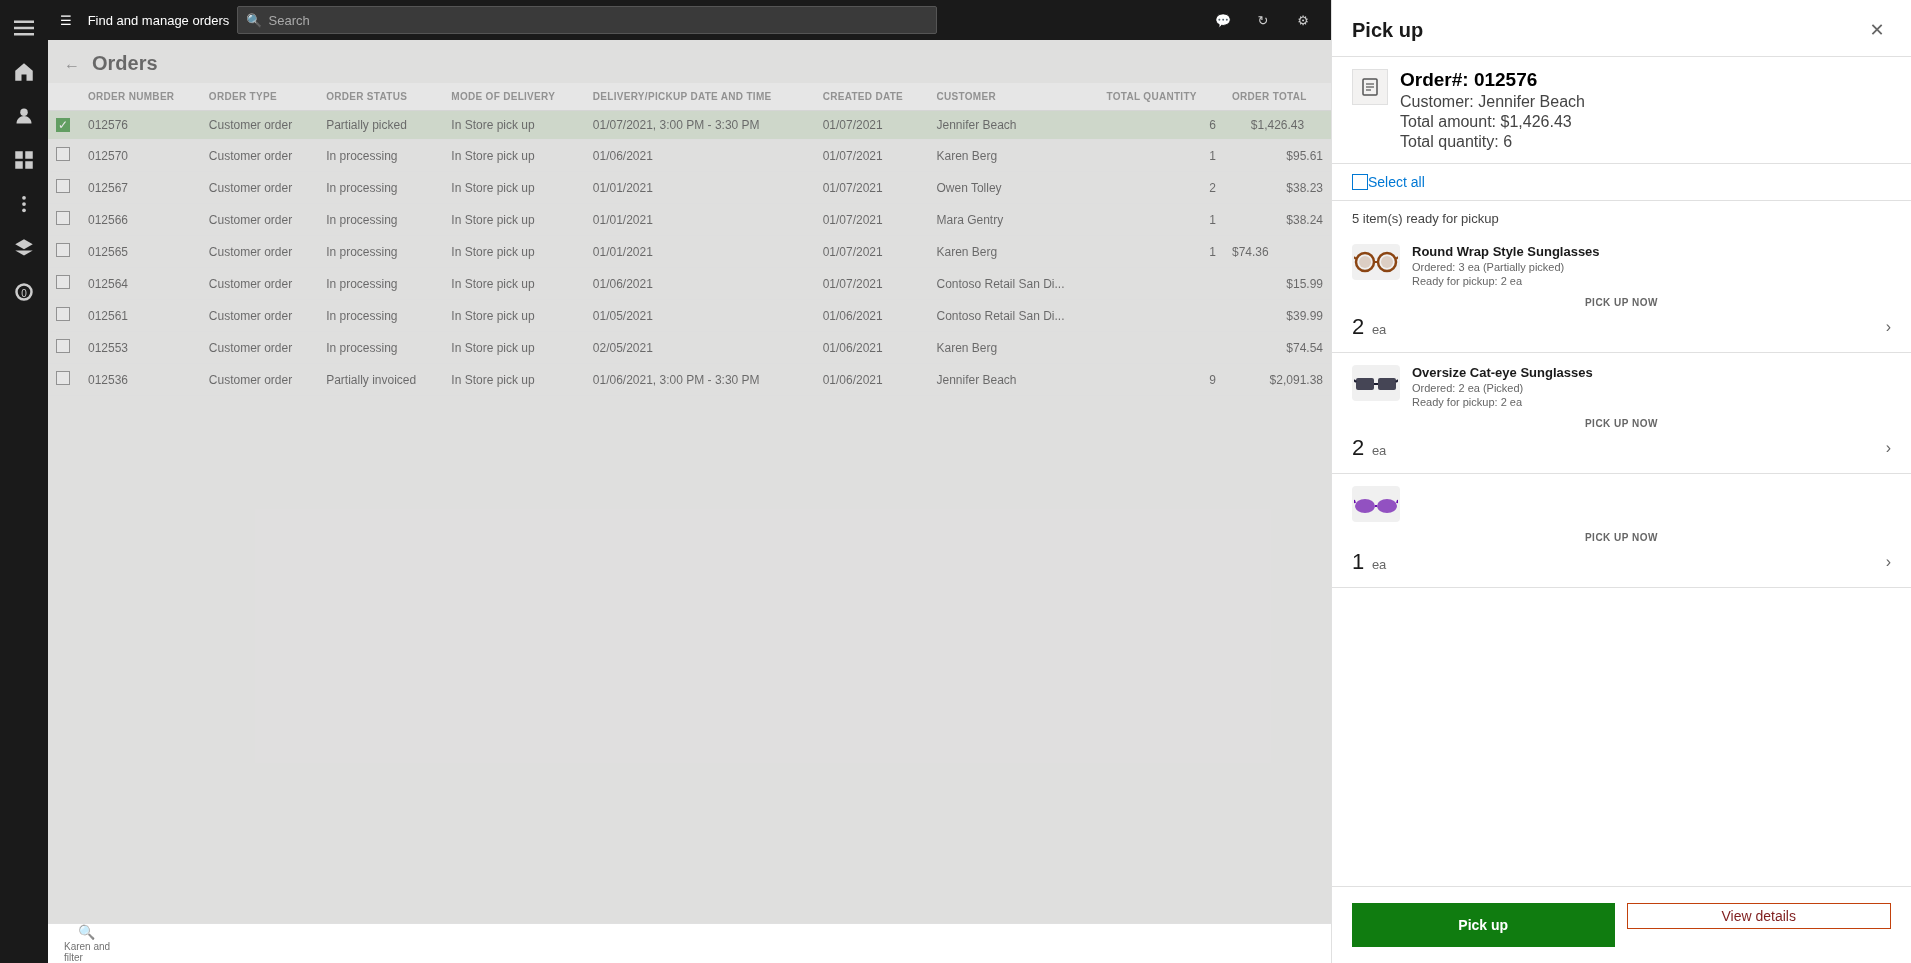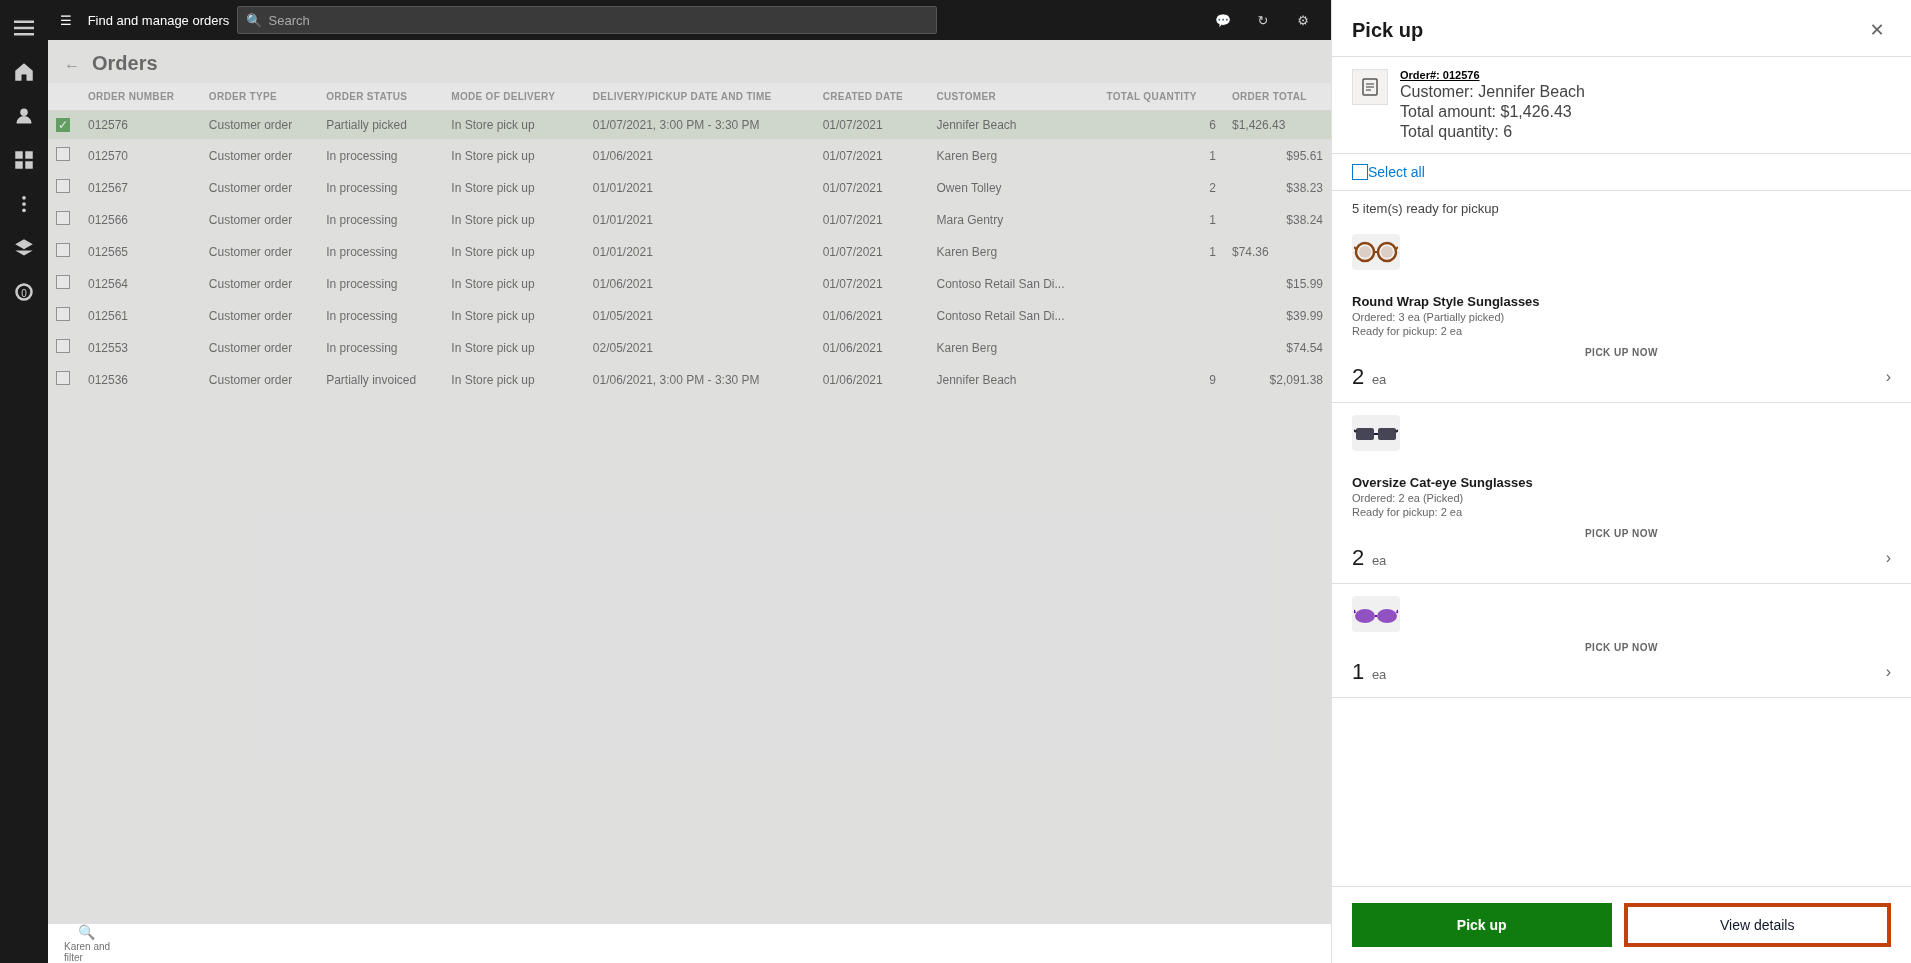--- a/index.html
+++ b/index.html
@@ -248,21 +248,21 @@
       width: 36px;
       height: 36px;
       background: #f3f2f1;
       border: 1px solid #e0e0e0;
       display: flex;
       align-items: center;
       justify-content: center;
       flex-shrink: 0;
     }
     .order-info-text { flex: 1; }
-    .order-info-text .order-num { font-weight: 700; font-size: 11px; text-decoration: underline; }
+    .order-info-text .order-num { font-weight: 700; font-size: 19px; }
     .order-info-text .order-detail { font-size: 16px; color: #444; margin-top: 2px; }
 
     .select-all-row {
       padding: 10px 20px;
       border-bottom: 1px solid #e0e0e0;
       display: flex;
       align-items: center;
       cursor: pointer;
     }
     .select-all-icon {
@@ -288,23 +288,22 @@
       flex: 1;
       overflow-y: auto;
     }
 
     .item-card {
       border-bottom: 1px solid #e0e0e0;
       padding: 12px 20px;
     }
     .item-top {
       display: flex;
-      gap: 24px;
+      gap: 12px;
       align-items: flex-start;
-      flex-direction: column;
     }
     .item-image {
       width: 48px;
       height: 36px;
       background: #f0f0f0;
       border-radius: 4px;
       flex-shrink: 0;
       overflow: hidden;
       display: flex;
       align-items: center;
@@ -361,24 +360,24 @@
       border: none;
       font-size: 14px;
       font-weight: 600;
       cursor: pointer;
       display: flex;
       align-items: center;
       justify-content: center;
     }
     .btn-view-details {
       flex: 1;
-      height: 44px;
+      height: 26px;
       background: #fff;
-      color: #0f172a;
-      border: 4px solid #c2410c;
+      color: #7f1d1d;
+      border: 1px solid #c2410c;
       font-size: 14px;
       font-weight: 400;
       cursor: pointer;
       display: flex;
       align-items: center;
       justify-content: center;
     }
 
     
     .glasses-wrap { display: flex; align-items: center; justify-content: center; width: 100%; height: 100%; }
@@ -477,21 +476,21 @@
         <tr class="selected">
               <td class="checkbox-cell"><div class="checkbox checked">✓</div></td>
               <td class="order-number">012576</td>
               <td>Customer order</td>
               <td>Partially picked</td>
               <td>In Store pick up</td>
               <td>01/07/2021, 3:00 PM - 3:30 PM</td>
               <td>01/07/2021</td>
               <td>Jennifer Beach</td>
               <td style="text-align: right;">6</td>
-              <td style="text-align: left;">$1,426.43</td>
+              <td style="text-align: center;">$1,426.43</td>
             </tr>
             <tr>
               <td class="checkbox-cell"><div class="checkbox"></div></td>
               <td class="order-number">012570</td>
               <td>Customer order</td>
               <td>In processing</td>
               <td>In Store pick up</td>
               <td>01/06/2021</td>
               <td>01/07/2021</td>
               <td>Karen Berg</td>

